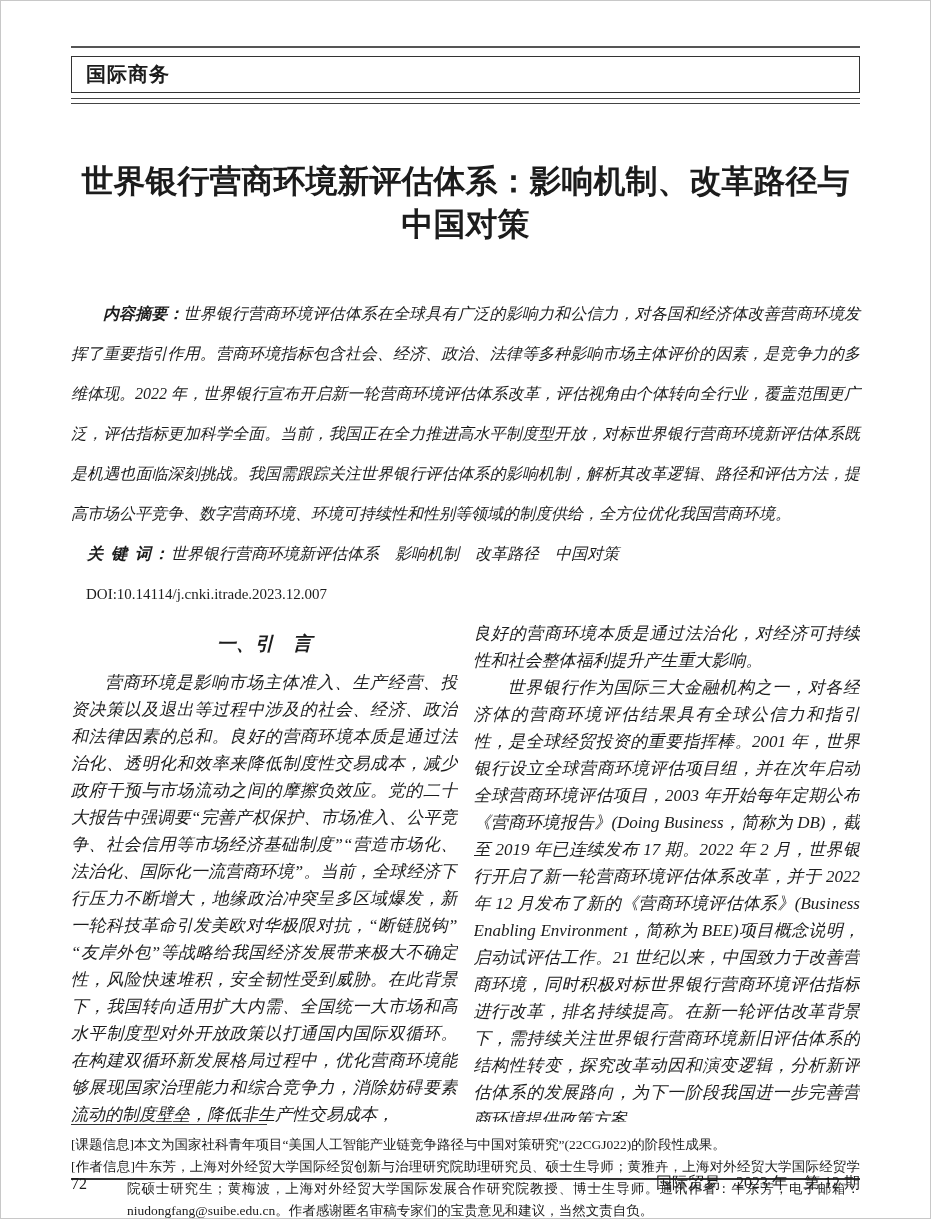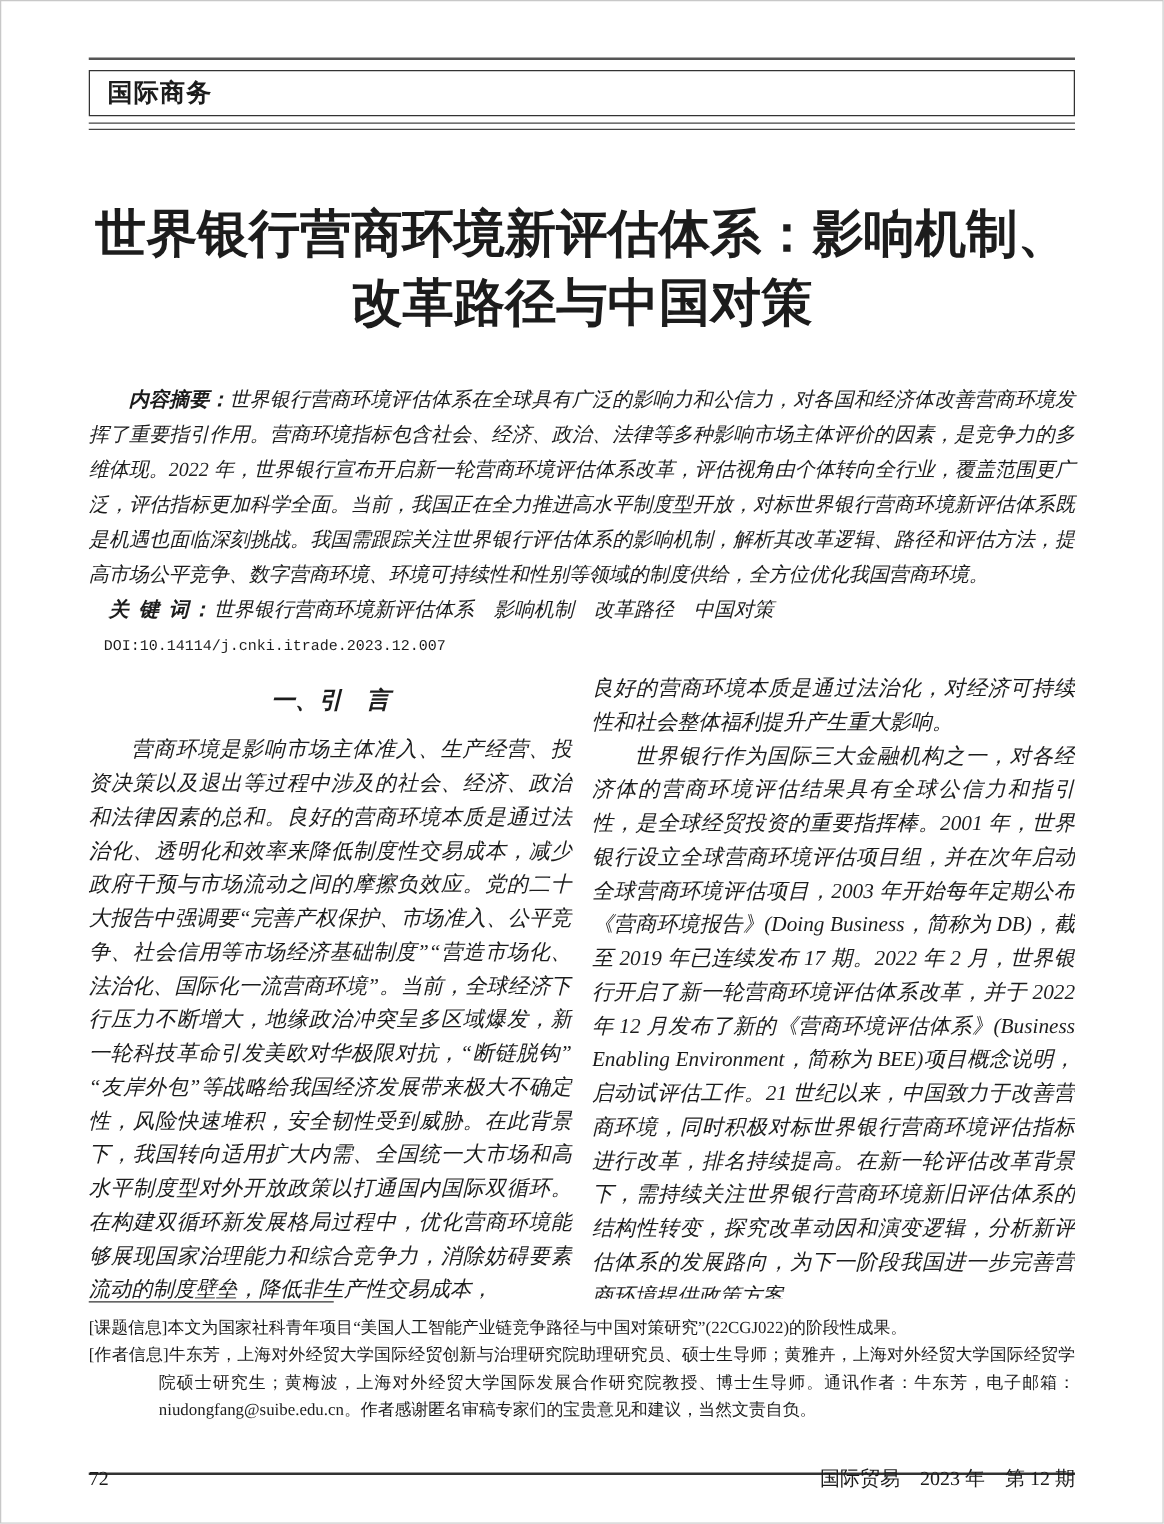--- a/index.html
+++ b/index.html
@@ -29,48 +29,48 @@
     font-family:"Liberation Sans","DejaVu Sans",sans-serif;
     font-weight:bold;font-size:20px;letter-spacing:1px;
   }
   .double-rule{margin-top:5px;height:4px;border-top:1.5px solid #444;border-bottom:1.5px solid #444;}
   
   .article-title{
     margin:56px 0 0 0;
     text-align:center;
     font-family:"Liberation Sans","DejaVu Sans",sans-serif;
     font-weight:900;
-    font-size:41px;
+    font-size:32px;
     letter-spacing:0px;
     line-height:1.35;
   }
   .authors{
     margin-top:36px;
     display:flex;justify-content:center;gap:2.6em;
     font-style:italic;
     font-size:18px;
   }
   
   .abstract{
-    margin-top:36px;
+    margin-top:48px;
     font-style:italic;
     font-size:16px;
-    line-height:28px;
+    line-height:40px;
     text-align:justify;
   }
   .abstract p{margin:0;}
   .abstract .abs-text{text-indent:2em;}
   .abstract b{font-style:italic;}
   .keywords-line{margin-top:0;text-indent:1em;}
   .keywords-line b{letter-spacing:2px;}
   .doi-line{
     font-style:normal;
     text-indent:1em;
-    font-size:12px;
-    font-family:Liberation Mono, monospace;
+    font-size:15px;
+    font-family:Liberation Serif, serif;
   }
   
   .columns{
     margin-top:6px;
     display:flex;gap:16px;
     height:502px;
     overflow:hidden;
     font-style:italic;
   }
   .col{flex:1 1 0;font-size:17px;line-height:27px;text-align:justify;overflow:hidden;}

